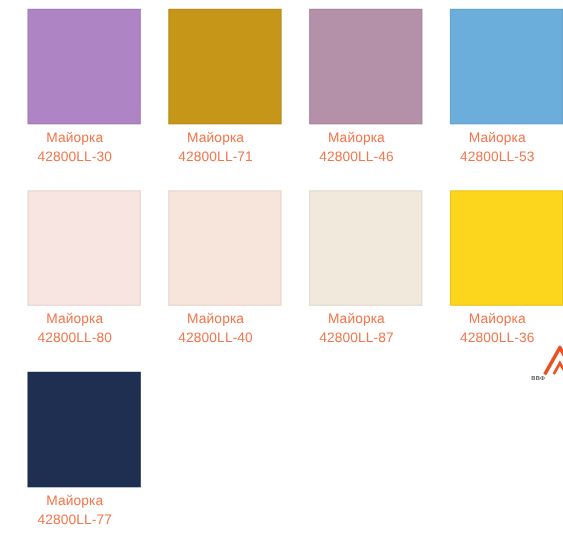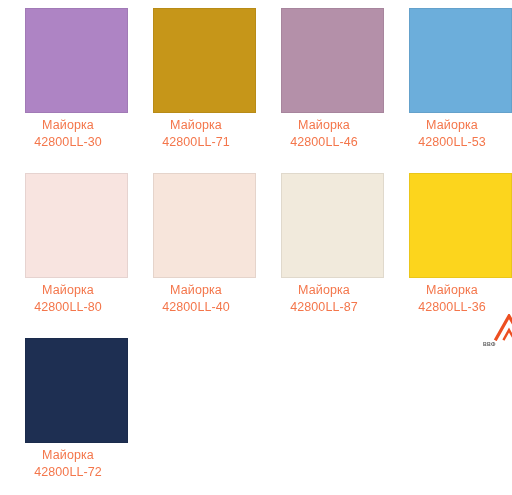--- a/index.html
+++ b/index.html
@@ -148,21 +148,21 @@
       <div class="swatch-chip" style="background: rgb(252, 213, 29);"></div>
       <div class="swatch-caption">
         <span class="swatch-name">Майорка</span>
         <span class="swatch-code">42800LL-36</span>
       </div>
     </div>
     <div class="swatch-cell">
       <div class="swatch-chip" style="background: rgb(30, 47, 82);"></div>
       <div class="swatch-caption">
         <span class="swatch-name">Майорка</span>
-        <span class="swatch-code">42800LL-72</span>
+        <span class="swatch-code">42800LL-77</span>
       </div>
     </div>
   </div>
 
 <div id="corner-logo">
   <svg class="logo-mark" viewBox="0 0 46 27" aria-hidden="true">
     <path d="M14 25 L27 2 L40 25" fill="none" stroke="#ED4F21" stroke-width="3.2" stroke-linecap="square"></path>
     <path d="M22 25 L27 16 L32 25" fill="none" stroke="#ED4F21" stroke-width="2.4" stroke-linecap="square"></path>
   </svg>
   <span class="logo-wordmark">ВВФ</span>

